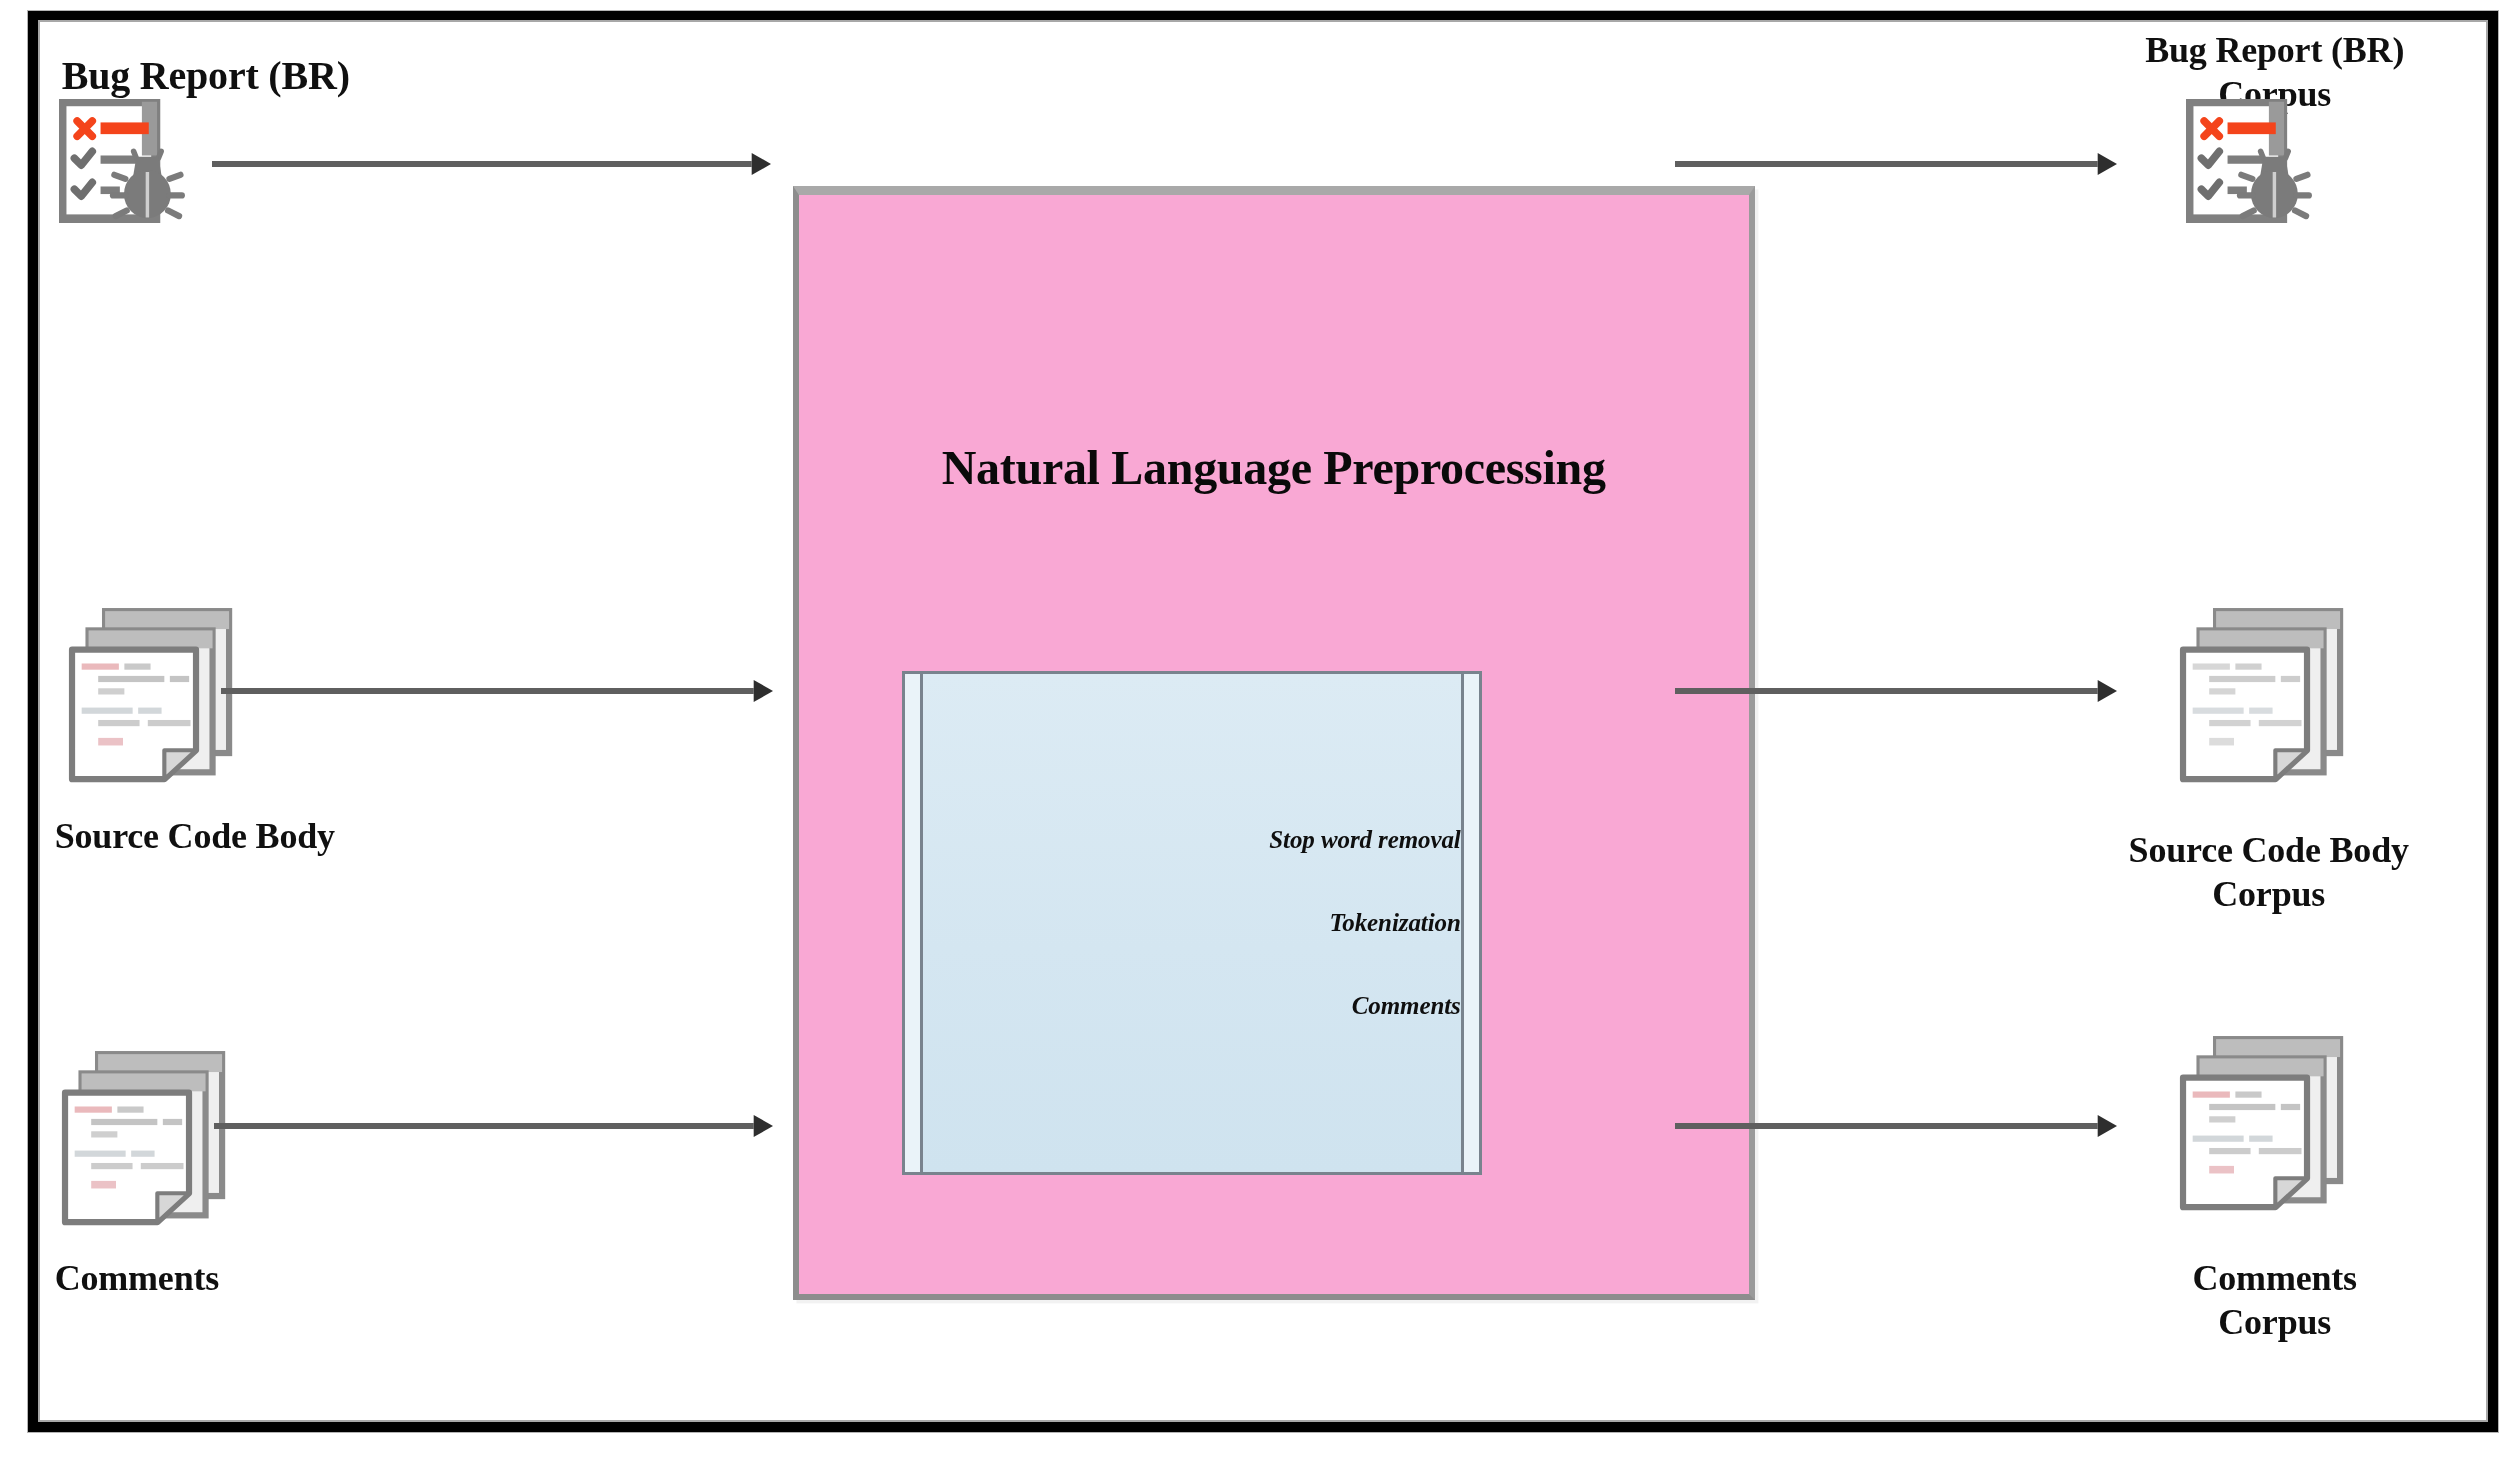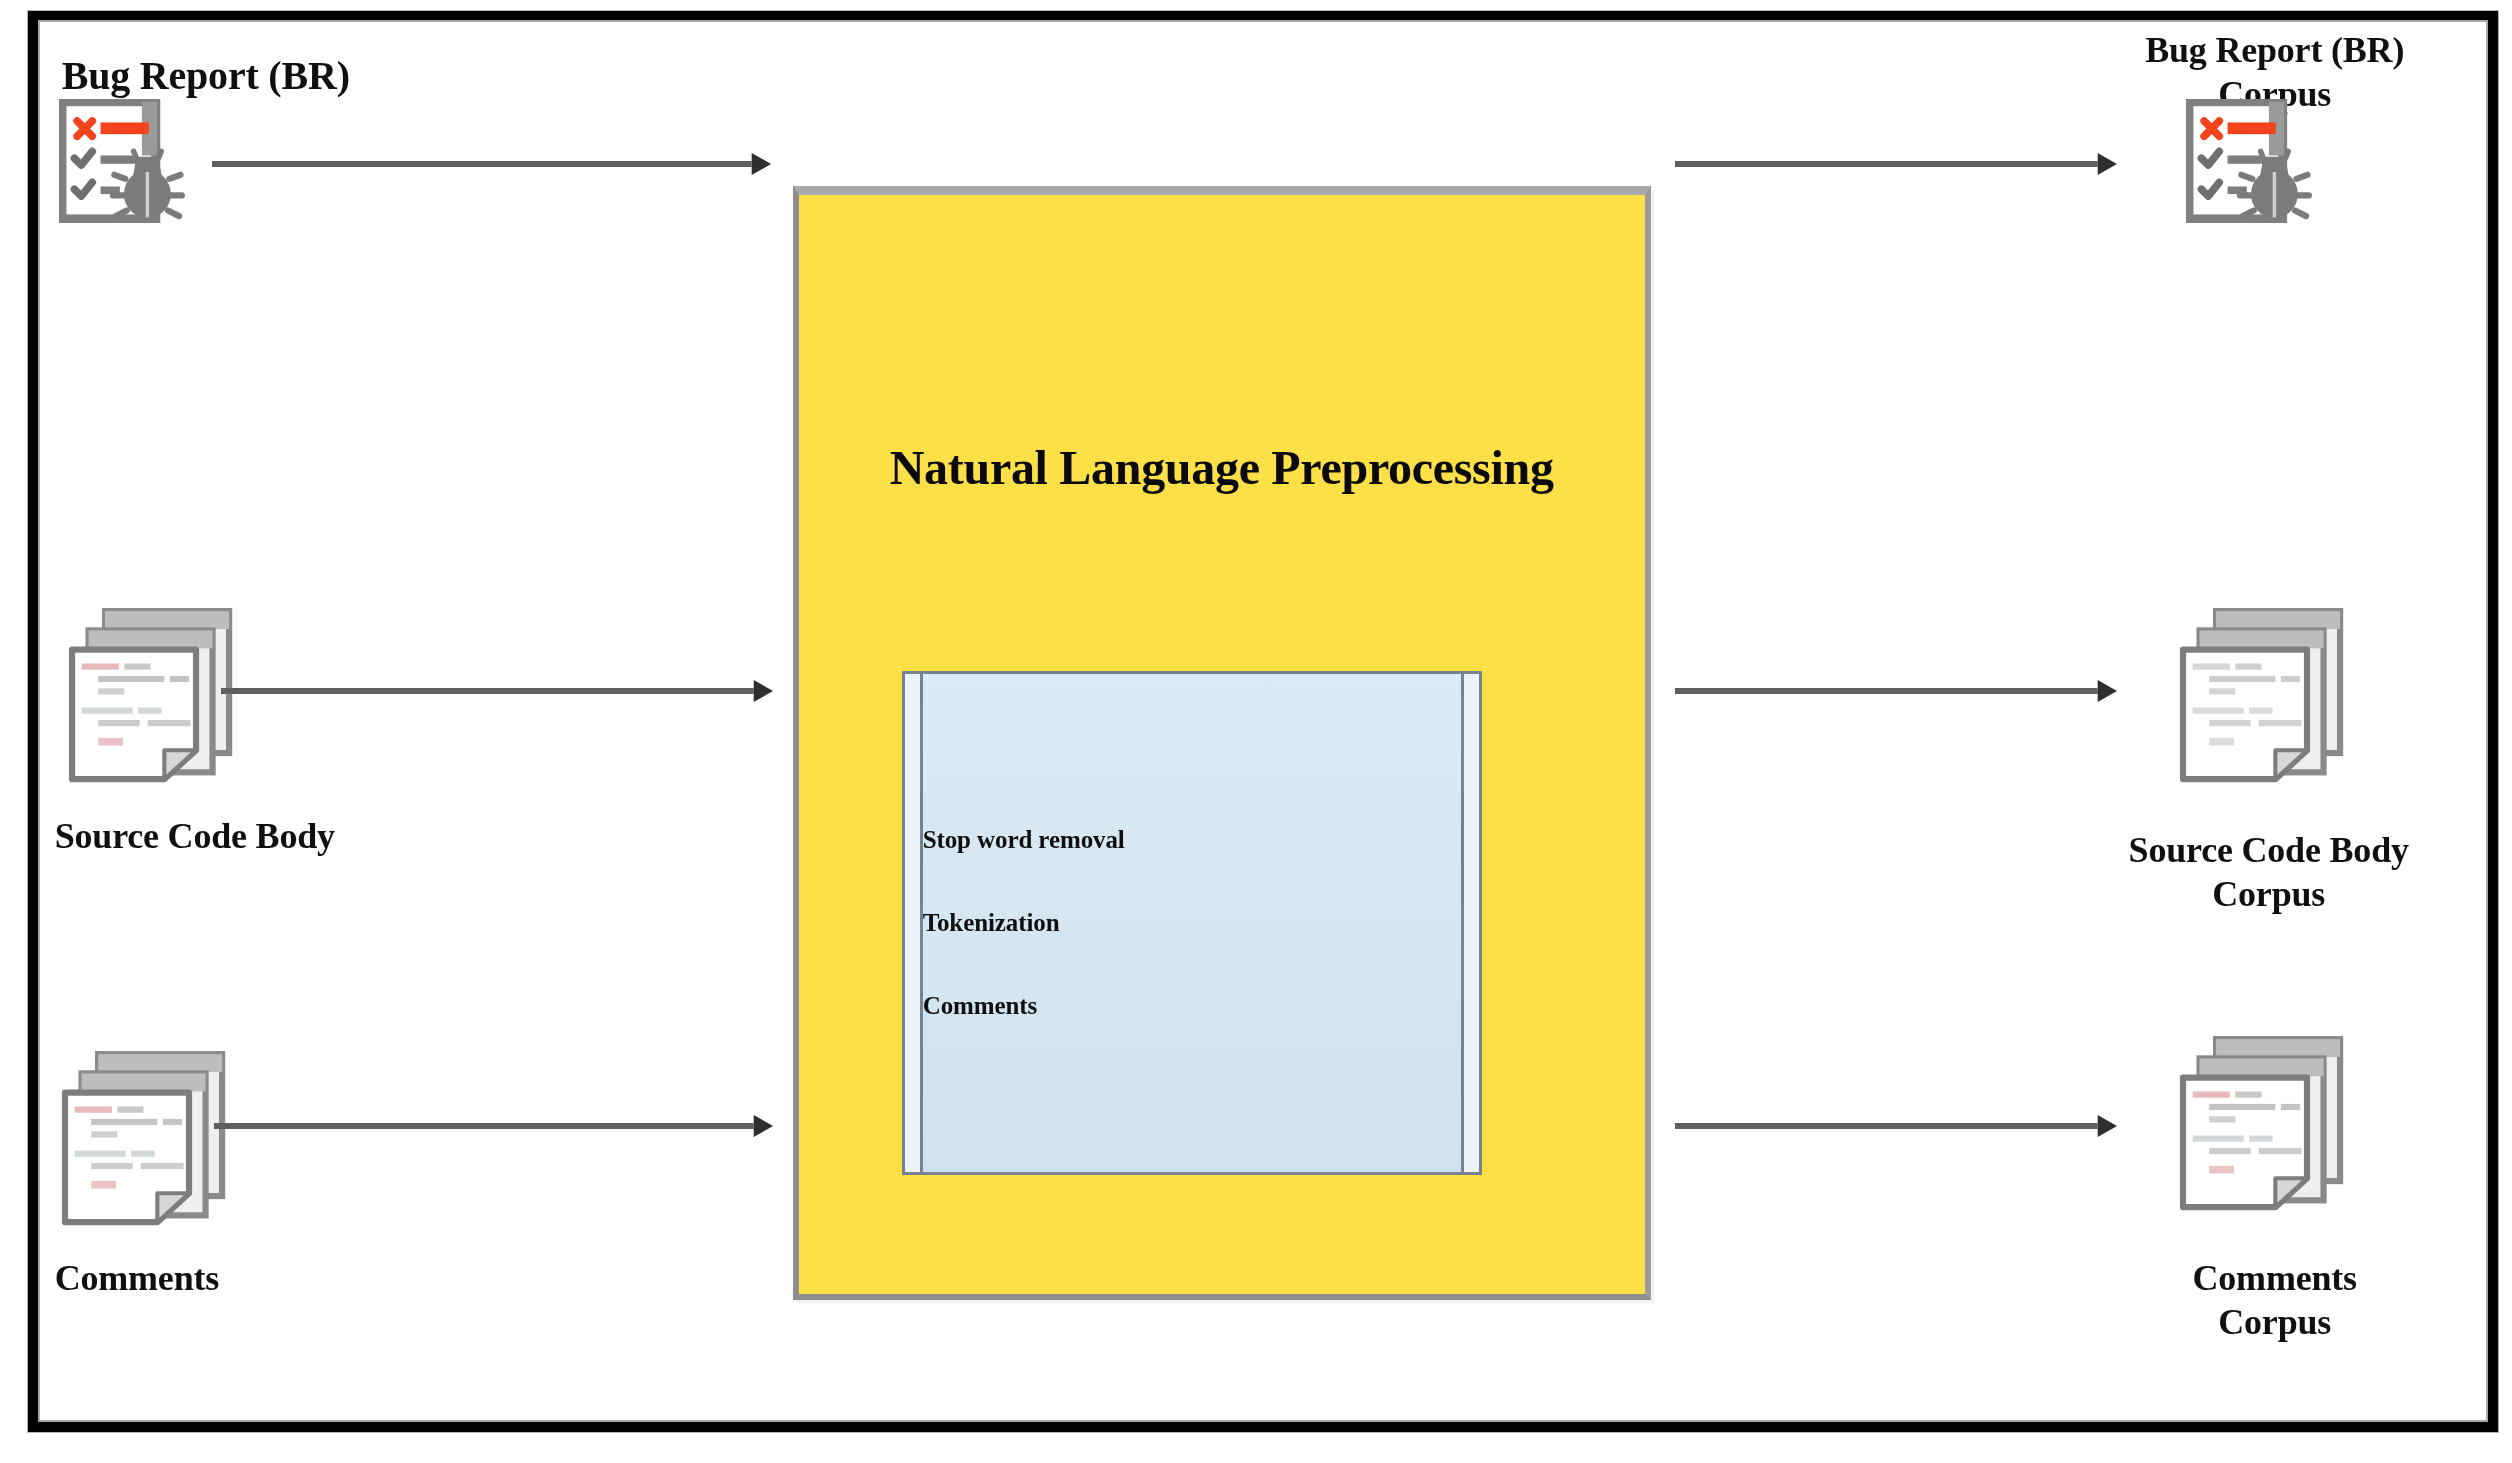--- a/index.html
+++ b/index.html
@@ -55,23 +55,23 @@
     line-height: 1.22;
     white-space: pre-line;
     letter-spacing: -0.2px;
   }
 
   
   #process-box {
     position: absolute;
     left: 753px;
     top: 164px;
-    width: 858px;
+    width: 962px;
     height: 1114px;
-    background: #fde047;
+    background: #f9a8d4;
     border-top: 9px solid #a9a9a9;
     border-left: 6.2px solid #8d8d8d;
     border-right: 6.2px solid #9a9a9a;
     border-bottom: 6.2px solid #8d8d8d;
     box-sizing: border-box;
     box-shadow: 3.4px 3.4px 0 rgba(0,0,0,0.05);
     padding-left: 16px;
   }
   #process-title {
     position: absolute;
@@ -104,24 +104,25 @@
     border-right: 3.4px solid #79838e;
     box-sizing: border-box;
     flex: 0 0 auto;
   }
   #steps-main {
     flex: 1 1 auto;
     height: 100%;
     background: linear-gradient(180deg, #dcebf4 0%, #d4e6f1 55%, #cfe3ef 100%);
     display: flex;
     flex-direction: column;
-    align-items: flex-start;
+    align-items: flex-end;
     justify-content: center;
     gap: 55px;
     box-sizing: border-box;
+    font-style: italic;
   }
   #steps-gutter-right {
     width: 18px;
     height: 100%;
     background: #eaf3f9;
     border-left: 3.4px solid #79838e;
     box-sizing: border-box;
     flex: 0 0 auto;
   }
   .step-text {

